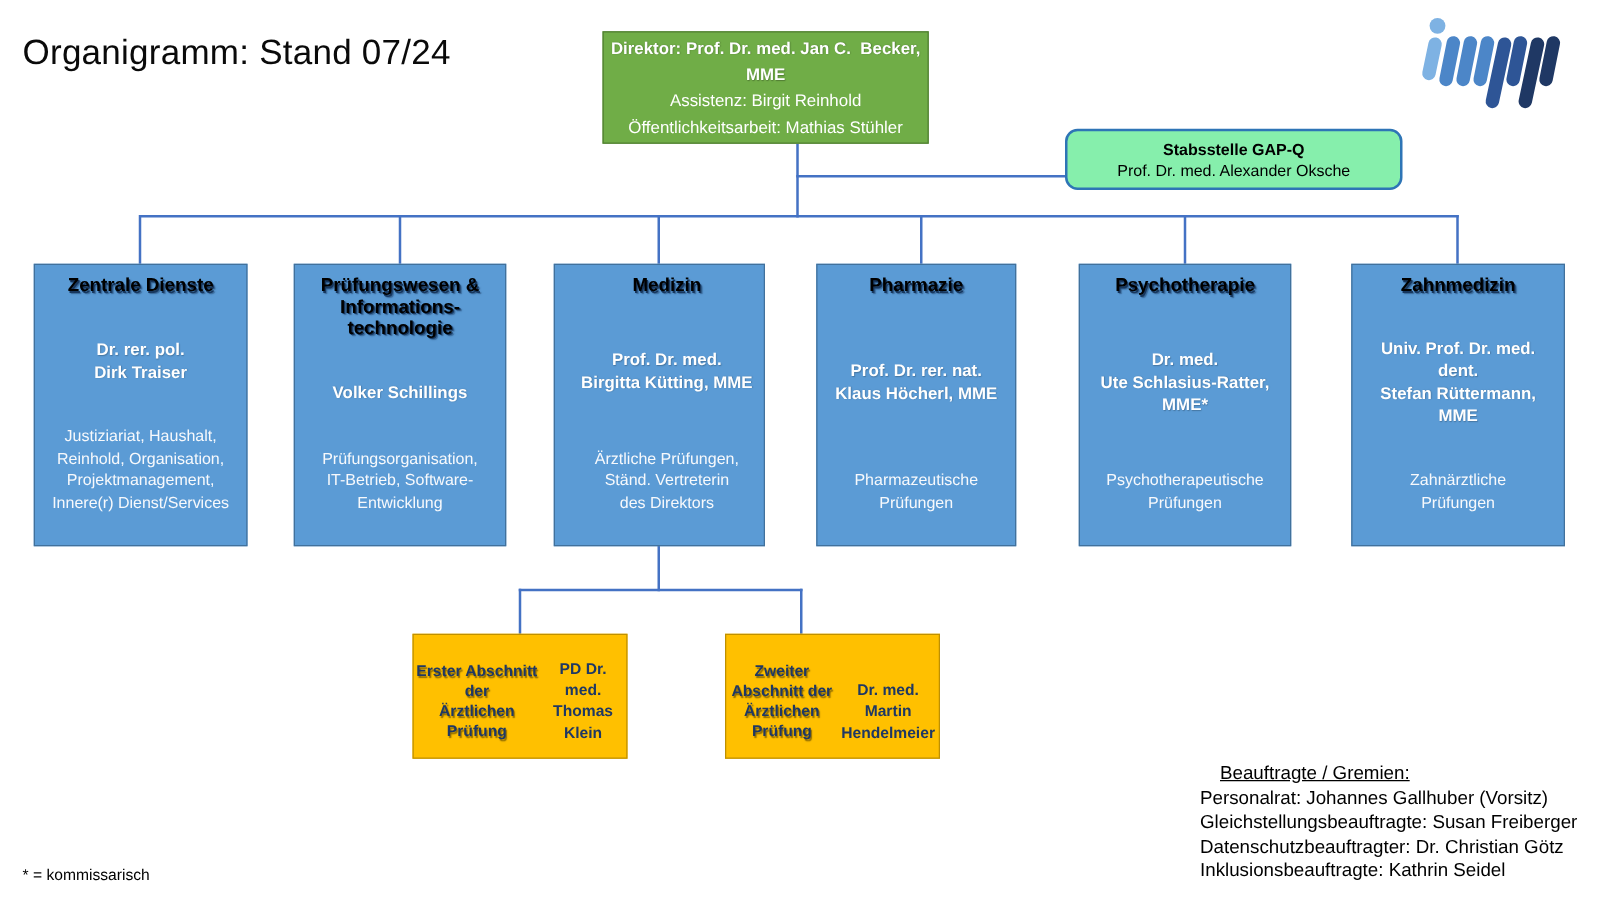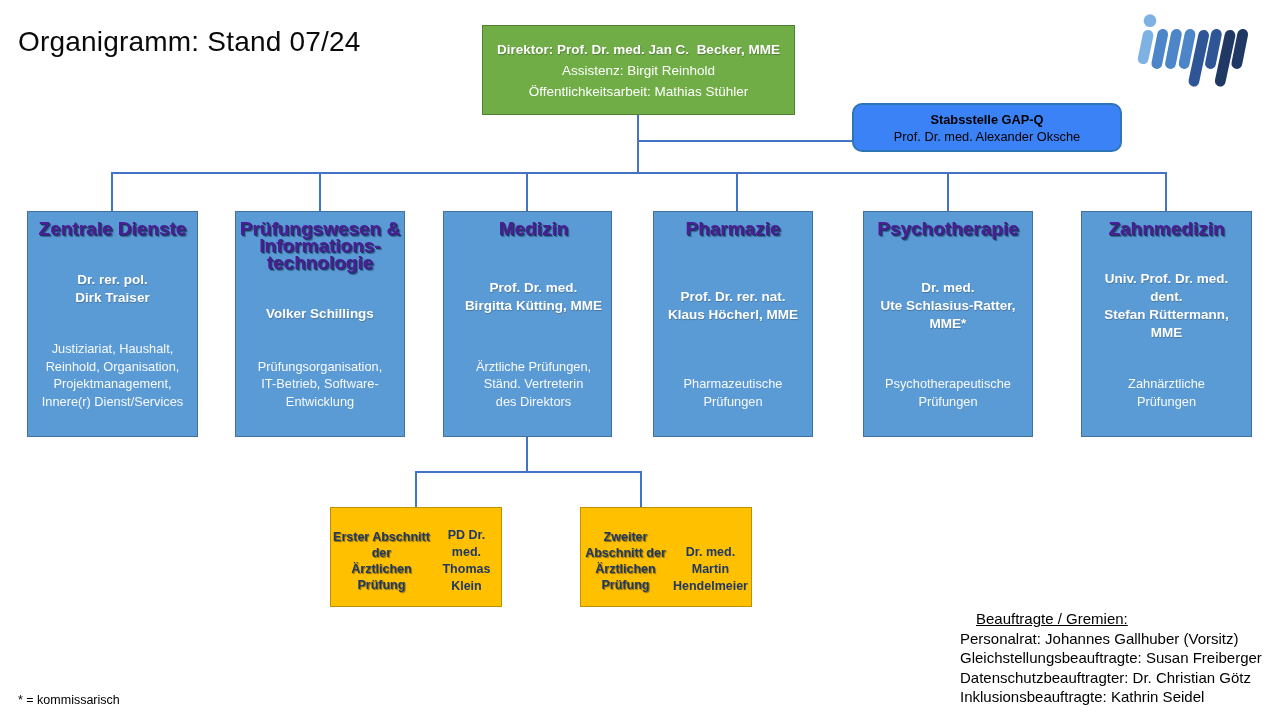--- a/index.html
+++ b/index.html
@@ -7,39 +7,39 @@
   #canvas{position:relative;width:1280px;height:720px;background:#ffffff;overflow:hidden;}
 
   .page-title{position:absolute;left:18px;top:26px;font-size:28px;color:#0a0a0a;letter-spacing:0.2px;}
 
   
   .vline,.hline{position:absolute;background:#4472C4;}
   .vline{width:2px;}
   .hline{height:2px;}
 
   
-  .director-box{position:absolute;left:482px;top:25px;width:313px;height:90px;
+  .director-box{position:absolute;left:482px;top:25px;width:261px;height:90px;
     background:#70AD47;border:1.5px solid #507E32;box-sizing:border-box;
     display:flex;flex-direction:column;justify-content:center;align-items:center;
     color:#ffffff;font-size:13.5px;line-height:21px;text-align:center;}
   .director-box .b1{font-weight:bold;white-space:pre-wrap;text-shadow:0.5px 0.5px 1px rgba(0,0,0,0.3);}
 
   
   .staff-box{position:absolute;left:852px;top:103px;width:270px;height:49px;
-    background:#3b82f6;border:2px solid #2E75B6;border-radius:10px;box-sizing:border-box;
+    background:#86efac;border:2px solid #2E75B6;border-radius:10px;box-sizing:border-box;
     display:flex;flex-direction:column;justify-content:center;align-items:center;
     color:#000000;font-size:12.8px;line-height:17px;text-align:center;}
   .staff-box .t{font-weight:bold;}
 
   
   .dept{position:absolute;top:211px;height:226px;background:#5B9BD5;border:1px solid #41719C;
     box-sizing:border-box;display:flex;flex-direction:column;align-items:center;
     text-align:center;color:#ffffff;}
-  .dept-title{margin-top:8px;font-size:19px;font-weight:bold;line-height:17px;white-space:pre-line;
-    color:#4c1d95;text-shadow:1px 1px 0 #17375E, 2px 2px 1px rgba(23,55,94,0.55);}
+  .dept-title{margin-top:8px;font-size:15px;font-weight:bold;line-height:17px;white-space:pre-line;
+    color:#000000;text-shadow:1px 1px 0 #17375E, 2px 2px 1px rgba(23,55,94,0.55);}
   .dept-name{margin-top:auto;font-size:13.5px;font-weight:bold;line-height:18px;white-space:pre-line;
     text-shadow:0.5px 0.5px 1px rgba(0,0,0,0.25);}
   .dept-func{margin-top:auto;margin-bottom:26px;font-size:12.8px;line-height:17.5px;white-space:pre-line;
     color:#f7f9fc;}
 
   
   .section-box{position:absolute;top:507px;width:172px;height:100px;background:#FFC000;
     border:1.5px solid #BF9000;box-sizing:border-box;display:flex;flex-direction:row;align-items:center;
     text-align:center;}
   .section-title{margin-top:7px;font-size:12.5px;font-weight:bold;line-height:16px;white-space:pre-line;

